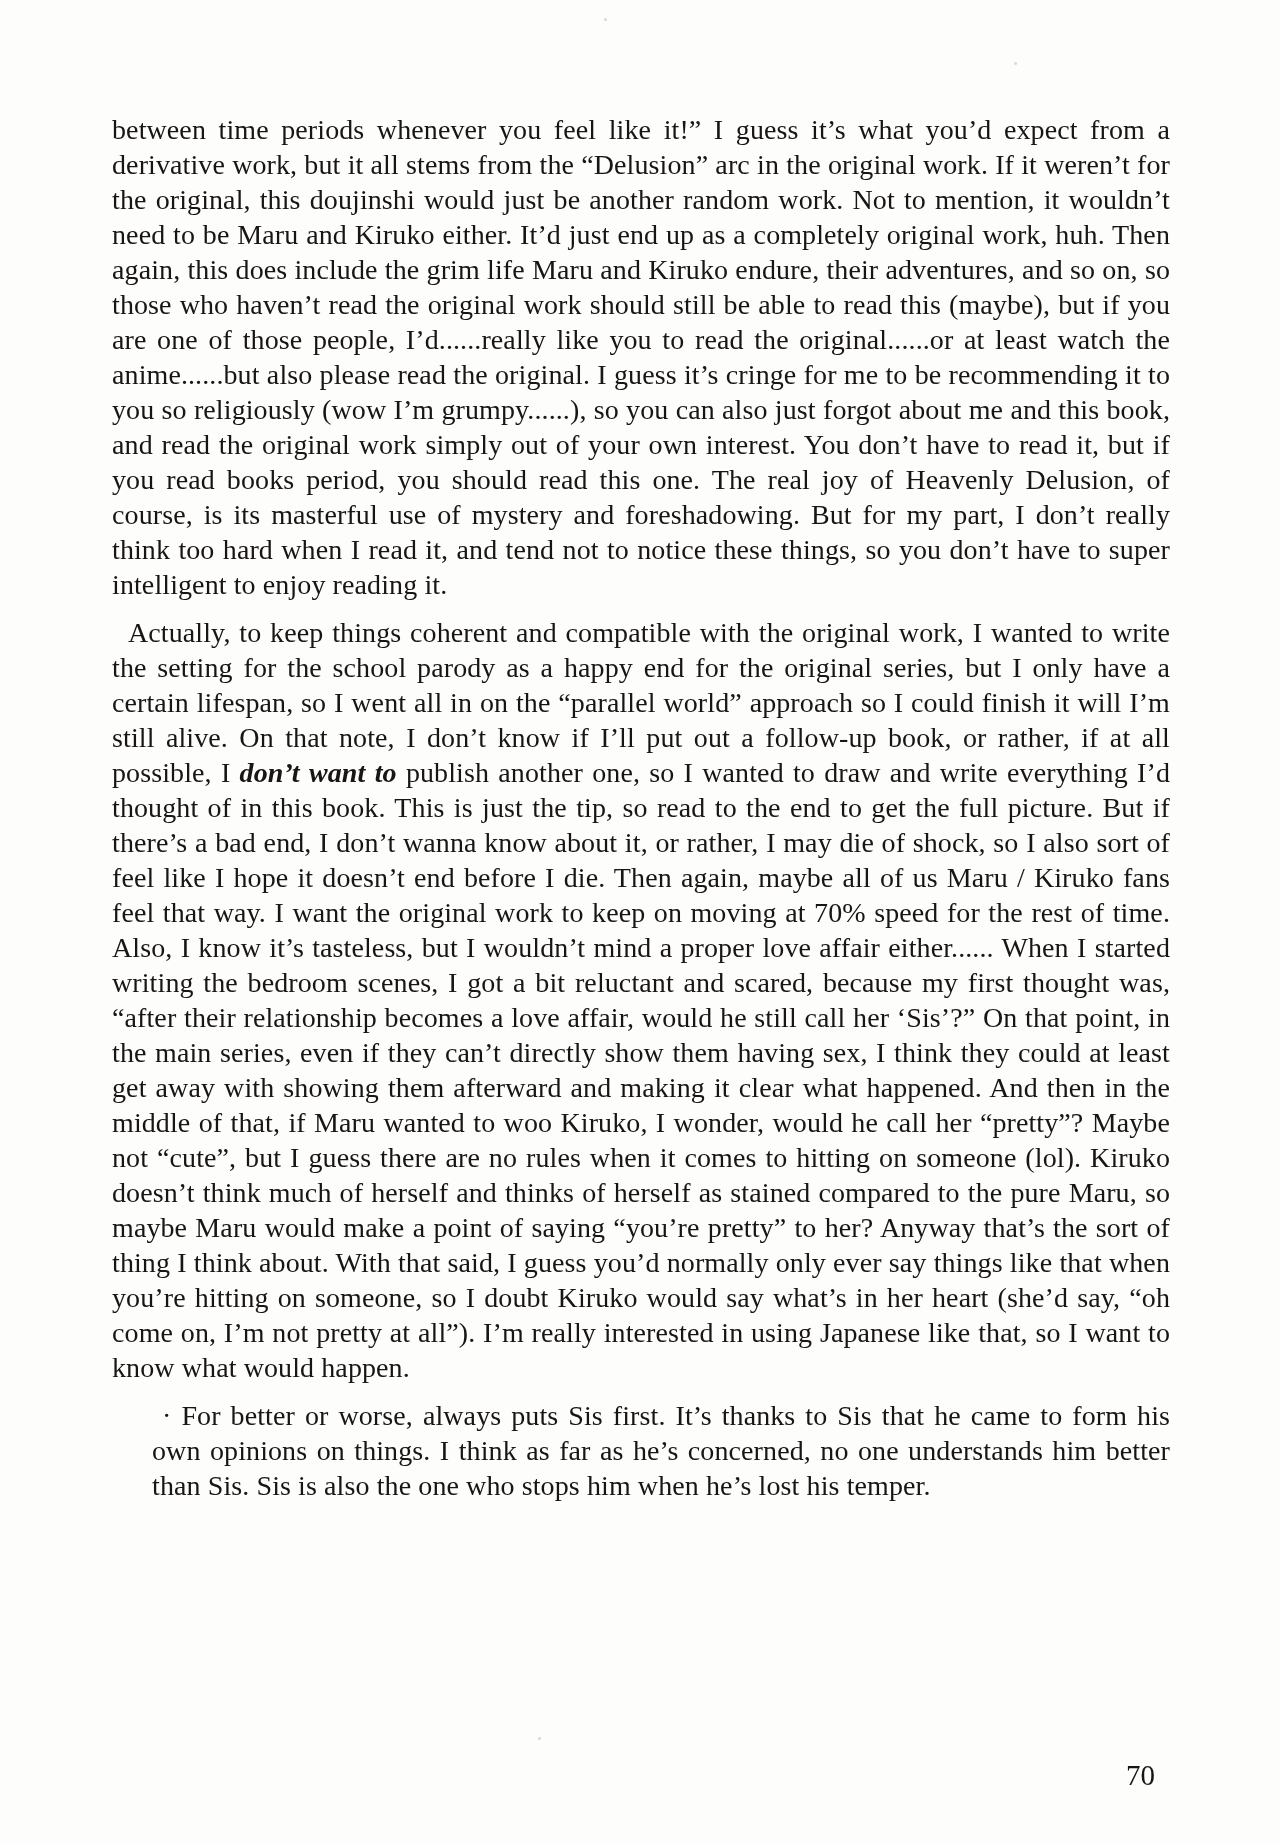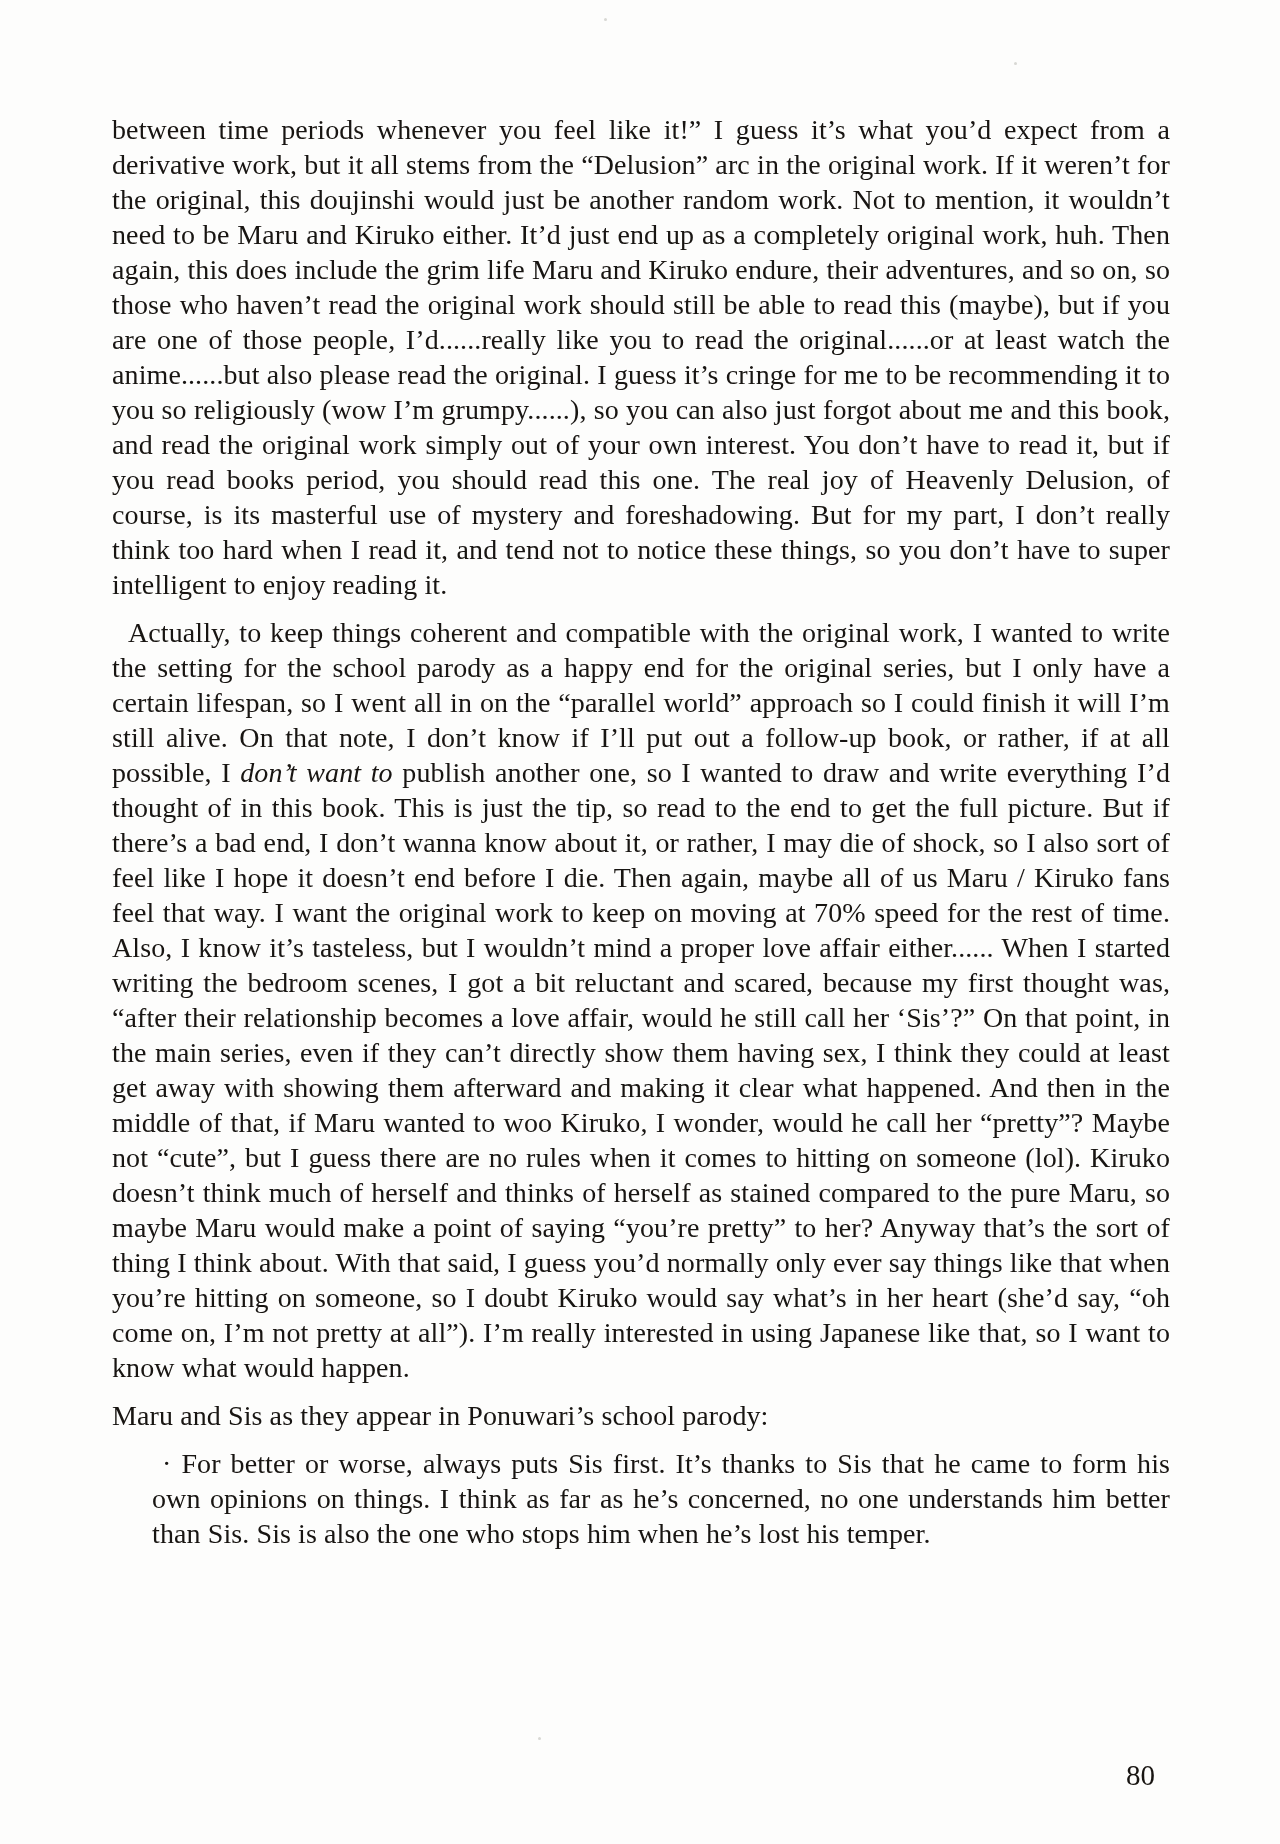--- a/index.html
+++ b/index.html
@@ -36,20 +36,21 @@
   }
   .text-block p.indent {
     text-indent: 16px;
   }
   .text-block p.bullet-para {
     text-indent: 10px;
     margin-left: 40px;
   }
   .run-italic {
     font-style: italic;
+    font-weight: bold;
   }
   .bullet-marker {
     display: inline;
   }
   .folio {
     position: absolute;
     top: 1758px;
     right: 125px;
     color: #181512;
     font-size: 29px;
@@ -64,20 +65,19 @@
     height: 3px;
   }
 </style>
 </head>
 <body style="background: rgb(253, 253, 252);">
 
 <div class="page">
   <main class="text-block" style="color: rgb(24, 21, 18);">
       <p><span>between time periods whenever you feel like it!” I guess it’s what you’d expect from a derivative work, but it all stems from the “Delusion” arc in the original work. If it weren’t for the original, this doujinshi would just be another random work. Not to mention, it wouldn’t need to be Maru and Kiruko either. It’d just end up as a completely original work, huh. Then again, this does include the grim life Maru and Kiruko endure, their adventures, and so on, so those who haven’t read the original work should still be able to read this (maybe), but if you are one of those people, I’d......really like you to read the original......or at least watch the anime......but also please read the original. I guess it’s cringe for me to be recommending it to you so religiously (wow I’m grumpy......), so you can also just forgot about me and this book, and read the original work simply out of your own interest. You don’t have to read it, but if you read books period, you should read this one. The real joy of Heavenly Delusion, of course, is its masterful use of mystery and foreshadowing. But for my part, I don’t really think too hard when I read it, and tend not to notice these things, so you don’t have to super intelligent to enjoy reading it.</span></p>
       <p class="indent"><span>Actually, to keep things coherent and compatible with the original work, I wanted to write the setting for the school parody as a happy end for the original series, but I only have a certain lifespan, so I went all in on the “parallel world” approach so I could finish it will I’m still alive. On that note, I don’t know if I’ll put out a follow-up book, or rather, if at all possible, I </span><span class="run-italic">don’t want to</span><span> publish another one, so I wanted to draw and write everything I’d thought of in this book. This is just the tip, so read to the end to get the full picture. But if there’s a bad end, I don’t wanna know about it, or rather, I may die of shock, so I also sort of feel like I hope it doesn’t end before I die. Then again, maybe all of us Maru / Kiruko fans feel that way. I want the original work to keep on moving at 70% speed for the rest of time. Also, I know it’s tasteless, but I wouldn’t mind a proper love affair either...... When I started writing the bedroom scenes, I got a bit reluctant and scared, because my first thought was, “after their relationship becomes a love affair, would he still call her ‘Sis’?” On that point, in the main series, even if they can’t directly show them having sex, I think they could at least get away with showing them afterward and making it clear what happened. And then in the middle of that, if Maru wanted to woo Kiruko, I wonder, would he call her “pretty”? Maybe not “cute”, but I guess there are no rules when it comes to hitting on someone (lol). Kiruko doesn’t think much of herself and thinks of herself as stained compared to the pure Maru, so maybe Maru would make a point of saying “you’re pretty” to her? Anyway that’s the sort of thing I think about. With that said, I guess you’d normally only ever say things like that when you’re hitting on someone, so I doubt Kiruko would say what’s in her heart (she’d say, “oh come on, I’m not pretty at all”). I’m really interested in using Japanese like that, so I want to know what would happen.</span></p>
-      <p><span>Maru and Sis as they appear in Ponuwari’s school parody:</span></p>
       <p class="indent bullet-para"><span class="bullet-marker">· </span><span>For better or worse, always puts Sis first. It’s thanks to Sis that he came to form his own opinions on things. I think as far as he’s concerned, no one understands him better than Sis. Sis is also the one who stops him when he’s lost his temper.</span></p>
     </main>
-  <div class="folio">80</div>
+  <div class="folio">70</div>
   <span class="speck" style="left:604px; top:18px;"></span>
   <span class="speck" style="left:1014px; top:62px;"></span>
   <span class="speck" style="left:538px; top:1737px;"></span>
 </div>
 
 </body></html>

